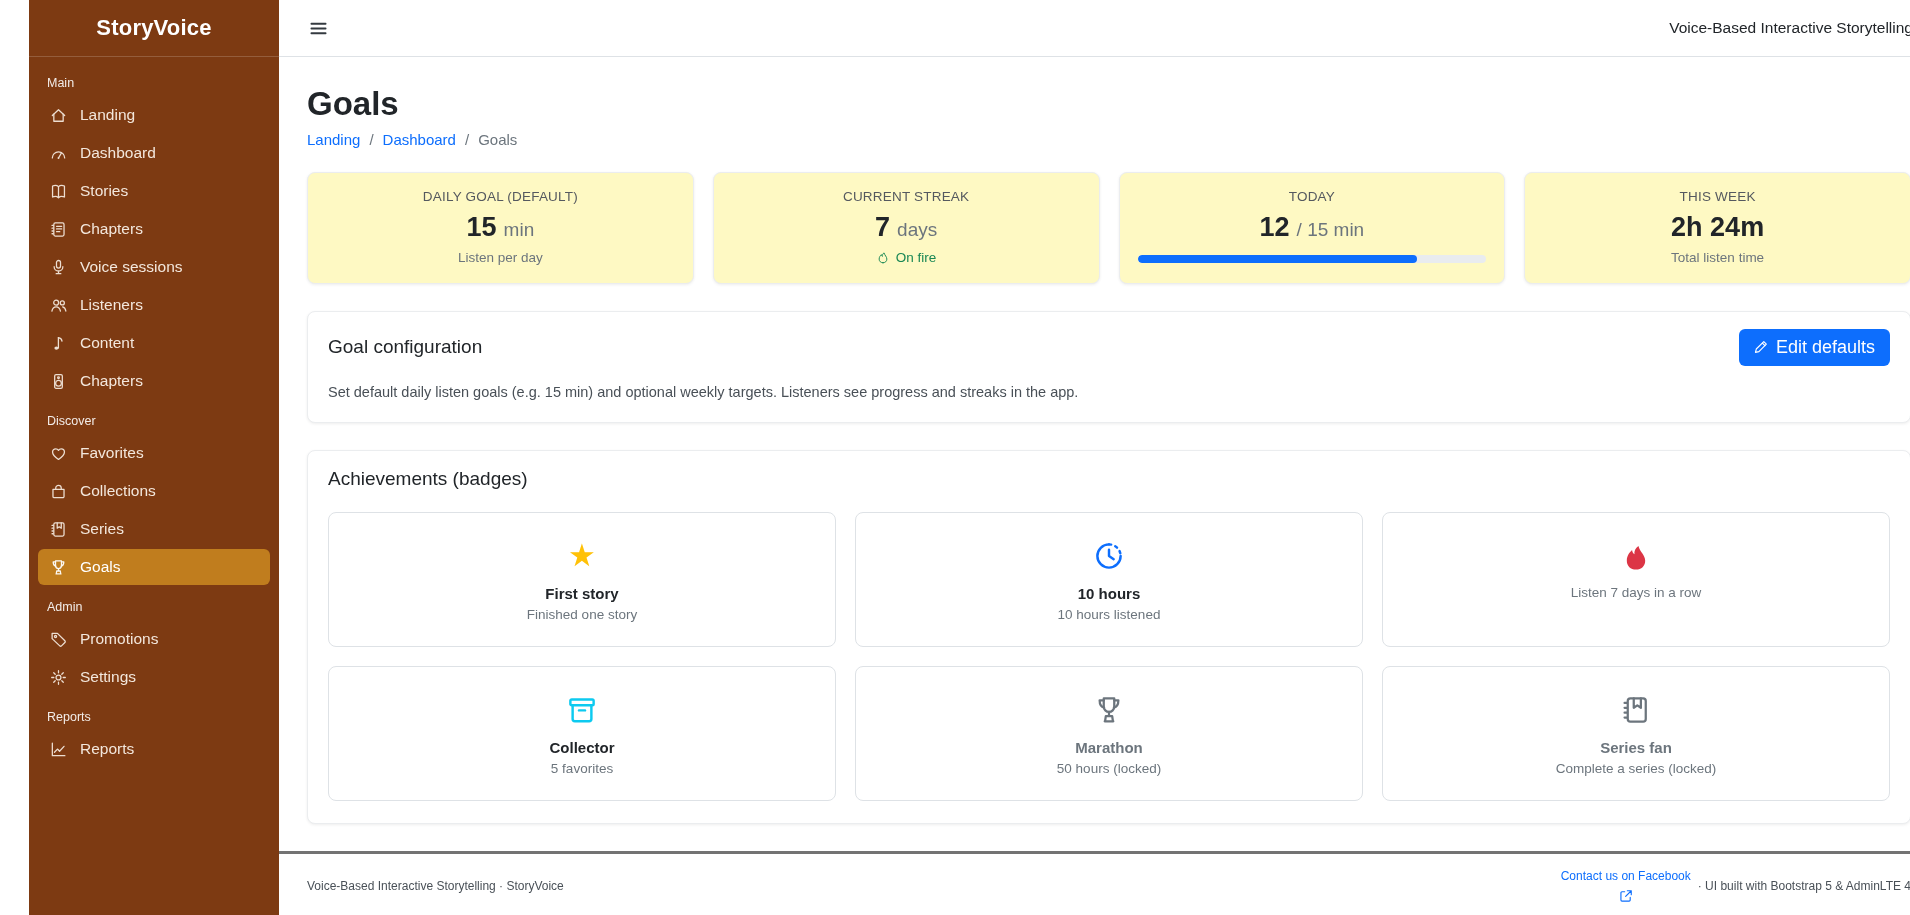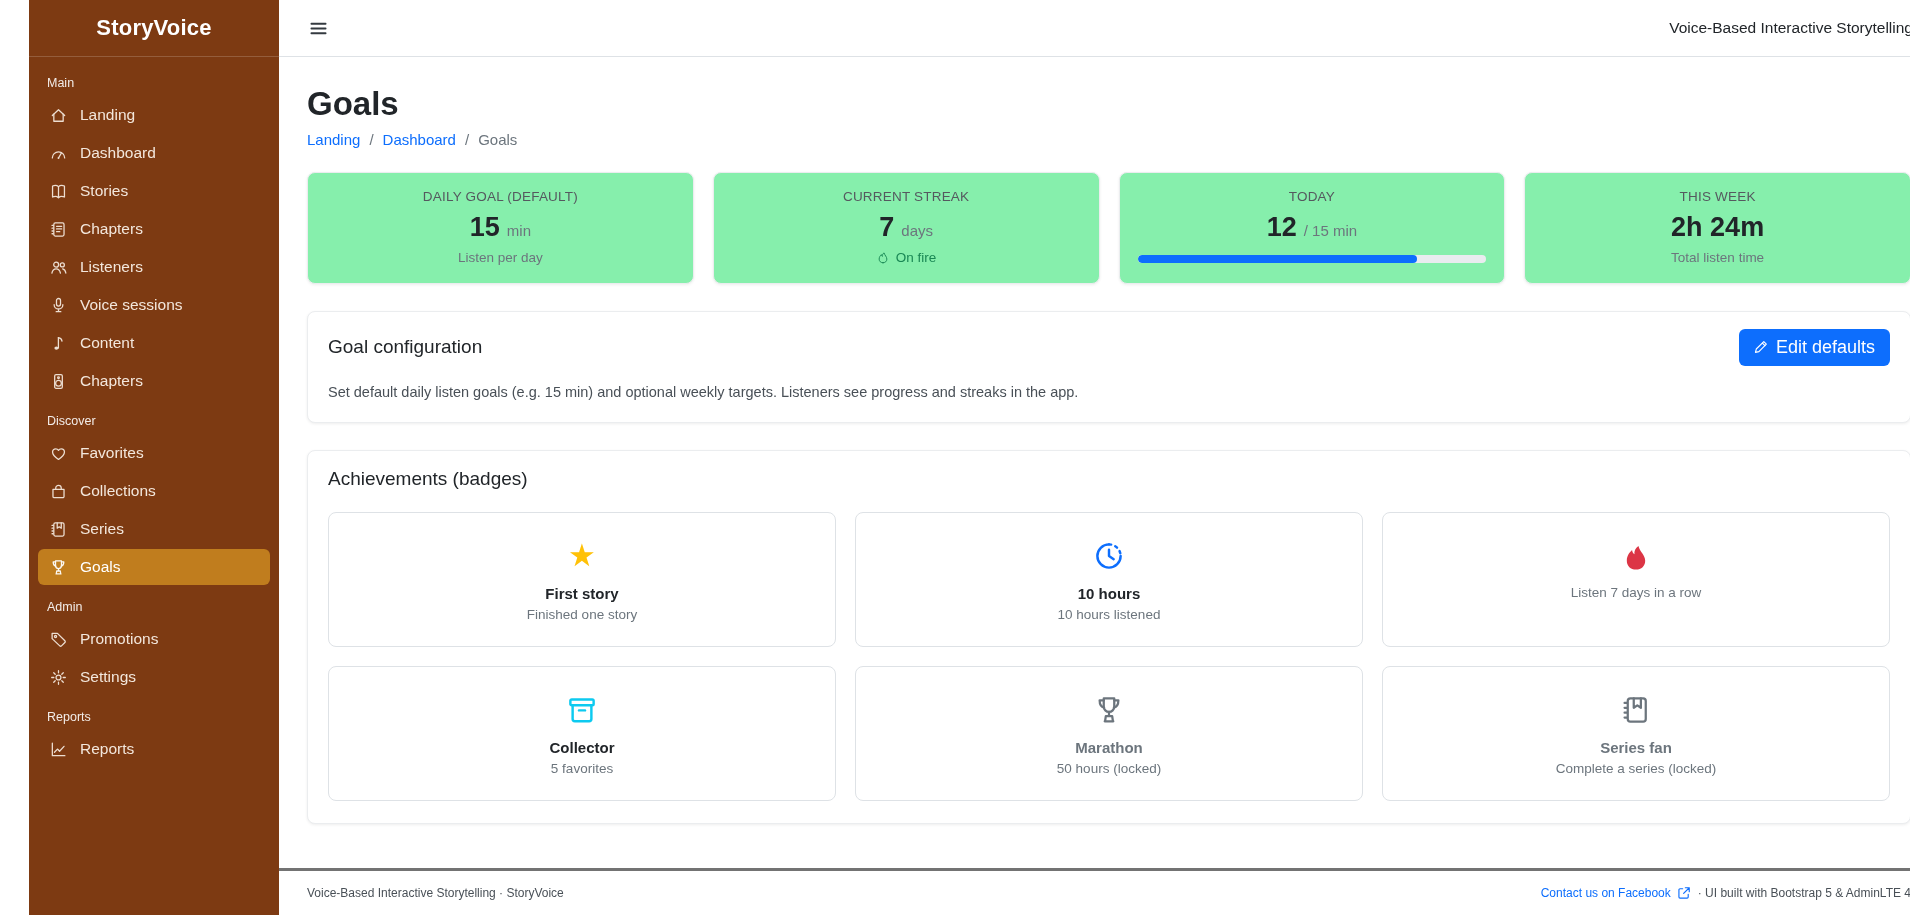--- a/index.html
+++ b/index.html
@@ -23,25 +23,25 @@
   .hamburger svg { width:19px; height:19px; }
   .navbar-title { font-size:15.5px; color:#212529; }
 
   .content { flex:1; padding:18px 28px 0; }
   .page-title { font-size:33px; font-weight:700; margin:10px 0 8px; color:#212529; }
   .breadcrumb { display:flex; align-items:center; gap:9px; font-size:15px; margin-bottom:24px; }
   .breadcrumb a { color:var(--primary); text-decoration:none; cursor:pointer; }
   .breadcrumb .sep, .breadcrumb .current { color:#6c757d; }
 
   .stats-row { display:grid; grid-template-columns:repeat(4,1fr); gap:19px; }
-  .stat-card { background:#86efac; border:1px solid #ebedef; border-radius:8px; box-shadow:0 1px 3px rgba(0,0,0,.07); padding:16px 18px 18px; text-align:center; }
+  .stat-card { background:#fef9c3; border:1px solid #ebedef; border-radius:8px; box-shadow:0 1px 3px rgba(0,0,0,.07); padding:16px 18px 18px; text-align:center; }
   .stat-label { font-size:13.5px; color:#55595f; letter-spacing:.2px; margin-bottom:9px; }
   .stat-value-line { display:flex; align-items:baseline; justify-content:center; gap:7px; }
   .stat-value { font-size:27px; font-weight:700; color:#212529; line-height:1.1; }
-  .stat-unit { font-size:15px; color:#6c757d; }
+  .stat-unit { font-size:19px; color:#6c757d; }
   .stat-sub { font-size:13.5px; color:#6c757d; margin-top:7px; display:flex; justify-content:center; align-items:center; gap:6px; }
   .stat-sub.success { color:var(--success); }
   .stat-sub svg { width:14px; height:14px; }
   .progress { height:8px; background:#e9ecef; border-radius:4px; margin-top:12px; overflow:hidden; }
   .progress-fill { height:100%; background:var(--primary); border-radius:4px; }
 
   .section-card { background:#fff; border:1px solid #ebedef; border-radius:8px; box-shadow:0 1px 3px rgba(0,0,0,.07); margin-top:27px; }
   .card-header { display:flex; align-items:center; justify-content:space-between; padding:17px 20px 10px; }
   .card-title { font-size:19px; color:#212529; font-weight:400; }
   .btn-primary { display:inline-flex; align-items:center; gap:8px; background:var(--primary); color:#fff; border:none; border-radius:6px; padding:8px 15px; font-size:18px; cursor:pointer; font-family:inherit; }
@@ -52,21 +52,21 @@
   .badge-tile { border:1px solid #dee2e6; border-radius:8px; padding:26px 16px 24px; text-align:center; background:#fff; }
   .badge-ico { height:34px; display:flex; align-items:center; justify-content:center; margin-bottom:12px; }
   .badge-ico svg { width:30px; height:30px; }
   .badge-ico .star-glyph { font-size:31px; line-height:32px; }
   .badge-name { font-size:15px; font-weight:700; color:#212529; margin-bottom:5px; }
   .badge-tile.locked .badge-name { color:#6c757d; font-weight:700; }
   .badge-desc { font-size:13.5px; color:#6c757d; }
 
   .footer { flex:0 0 auto; border-top:3px solid #737373; margin-top:27px; padding:15px 28px; display:flex; align-items:center; justify-content:space-between; font-size:12px; color:#495057; background:#fff; }
   .footer-right { display:flex; align-items:center; gap:7px; }
-  .footer-right a { color:var(--primary); text-decoration:none; display:inline-flex; align-items:center; gap:6px; cursor:pointer; }
+  .footer-right a { color:var(--primary); text-decoration:none; display:inline-flex; align-items:center; gap:6px; cursor:pointer;flex-direction:column; }
   .footer-right a svg { width:14px; height:14px; }
 </style>
 </head>
 <body>
 
 <div class="app">
 
   <aside class="sidebar">
     <div class="brand">StoryVoice</div>
     <nav class="sidebar-nav">
@@ -105,36 +105,36 @@
               <rect x="3.6" y="1.8" width="9.6" height="12.4" rx="1.4"></rect>
               <path d="M6.2 5h4.8M6.2 7.5h4.8M6.2 10h3"></path>
               <path d="M1.9 4.2h1.2M1.9 6.8h1.2M1.9 9.4h1.2M1.9 12h1.2"></path>
             </svg>
           </span>
           <span>Chapters</span>
         </a>
         <a class="nav-item">
           <span class="nav-ico">
             <svg viewBox="0 0 16 16" fill="none" stroke="currentColor" stroke-width="1.2" stroke-linecap="round" stroke-linejoin="round">
+              <rect x="6.1" y="1.4" width="3.8" height="7.2" rx="1.9"></rect>
+              <path d="M3.9 7.2a4.1 4.1 0 0 0 8.2 0M8 11.3v2.5M5.8 13.8h4.4"></path>
+            </svg>
+          </span>
+          <span>Voice sessions</span>
+        </a>
+        <a class="nav-item">
+          <span class="nav-ico">
+            <svg viewBox="0 0 16 16" fill="none" stroke="currentColor" stroke-width="1.2" stroke-linecap="round" stroke-linejoin="round">
               <circle cx="5.8" cy="5.3" r="2.3"></circle>
               <path d="M1.8 13.2c.5-2.6 2.1-4 4-4s3.5 1.4 4 4"></path>
               <circle cx="11.6" cy="5.6" r="1.9"></circle>
               <path d="M11.9 9.2c1.7.4 2.7 1.7 3 4"></path>
             </svg>
           </span>
           <span>Listeners</span>
-        </a>
-        <a class="nav-item">
-          <span class="nav-ico">
-            <svg viewBox="0 0 16 16" fill="none" stroke="currentColor" stroke-width="1.2" stroke-linecap="round" stroke-linejoin="round">
-              <rect x="6.1" y="1.4" width="3.8" height="7.2" rx="1.9"></rect>
-              <path d="M3.9 7.2a4.1 4.1 0 0 0 8.2 0M8 11.3v2.5M5.8 13.8h4.4"></path>
-            </svg>
-          </span>
-          <span>Voice sessions</span>
         </a>
         <a class="nav-item">
           <span class="nav-ico">
             <svg viewBox="0 0 16 16" fill="none" stroke="currentColor" stroke-width="1.2" stroke-linecap="round" stroke-linejoin="round">
               <ellipse cx="6" cy="12.3" rx="1.9" ry="1.5" fill="currentColor" stroke="none"></ellipse>
               <path d="M7.9 12.3V2.5"></path>
               <path d="M7.9 2.5c2.2.3 3.2 1.5 3.4 3.2"></path>
             </svg>
           </span>
           <span>Content</span>

